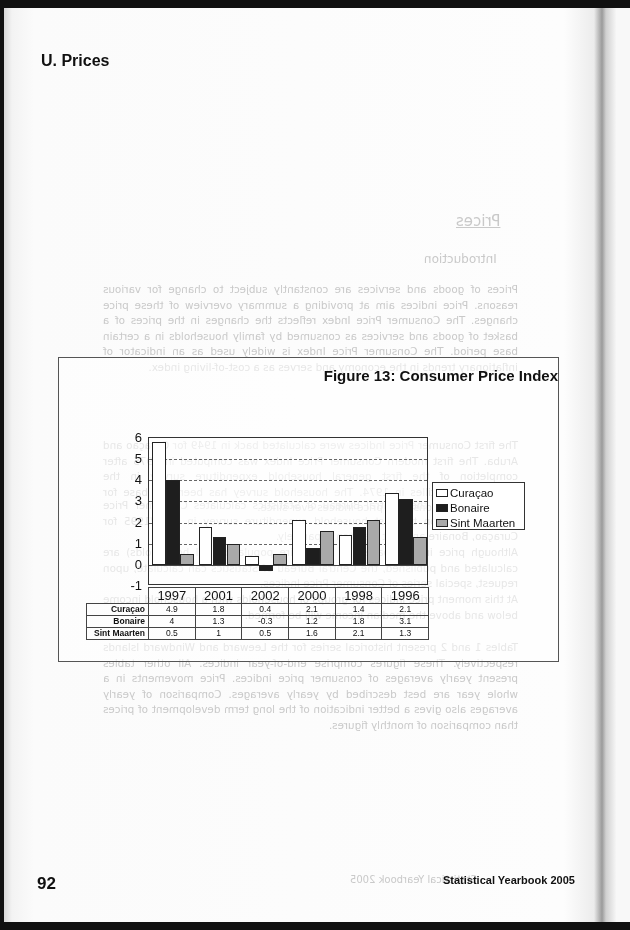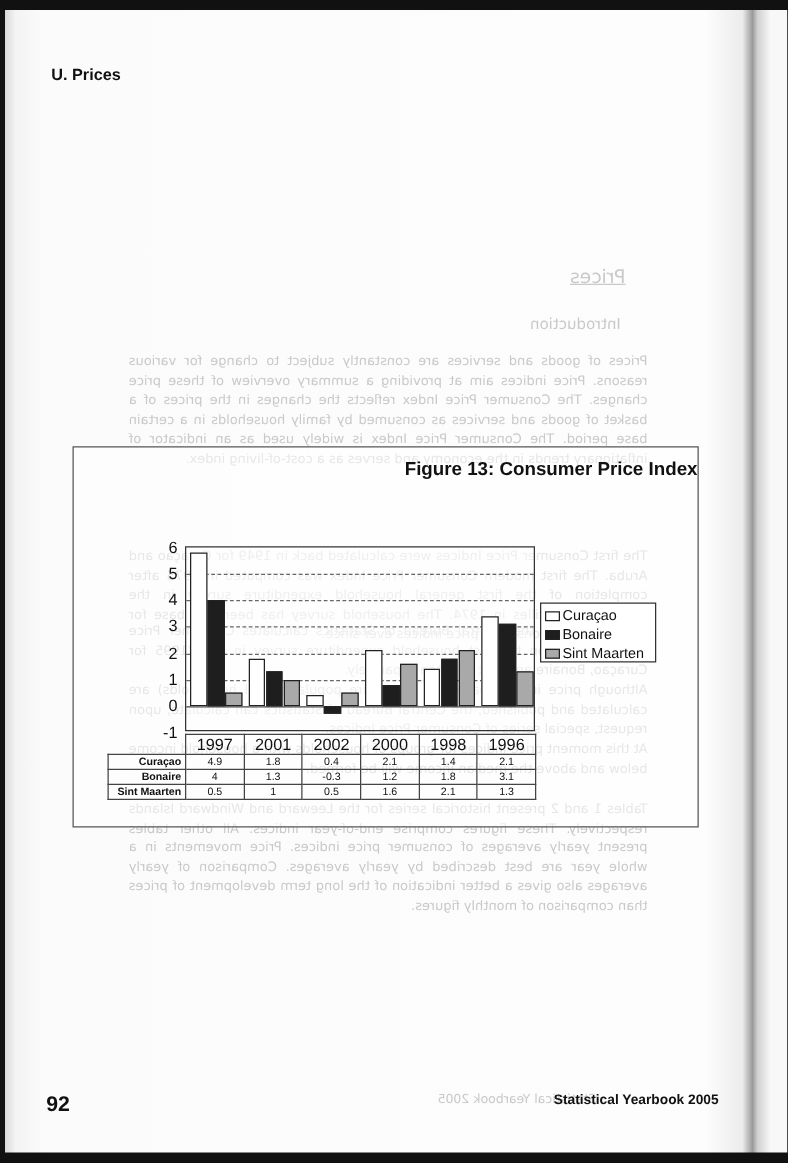--- a/index.html
+++ b/index.html
@@ -8,21 +8,21 @@
     background: #111; font-family: "Liberation Sans", sans-serif; color: #111;
   }
   .page {
     position: absolute; left: 4px; top: 8px; width: 612px; height: 914px;
     background: linear-gradient(to right, #d8d8d8 0px, #f3f3f3 8px, #fbfbfb 30px, #fdfdfd 560px, #ececec 590px, #9a9a9a 598px, #d0d0d0 602px, #f6f6f6 612px);
   }
   .right-strip {
     position: absolute; left: 616px; top: 8px; width: 14px; height: 914px; background: #f8f8f8;
   }
   .running-head {
-    position: absolute; left: 41px; top: 52px; font-size: 13px; font-weight: bold;
+    position: absolute; left: 41px; top: 52px; font-size: 16px; font-weight: bold;
   }
   .page-number {
     position: absolute; left: 37px; top: 874px; font-size: 17px; font-weight: bold;
   }
   .footer-title {
     position: absolute; left: 443px; top: 874px; font-size: 11px; font-weight: bold;
   }
   
   .bleed {
     position: absolute; color: #c9c9c9; font-family: "DejaVu Sans", sans-serif;

